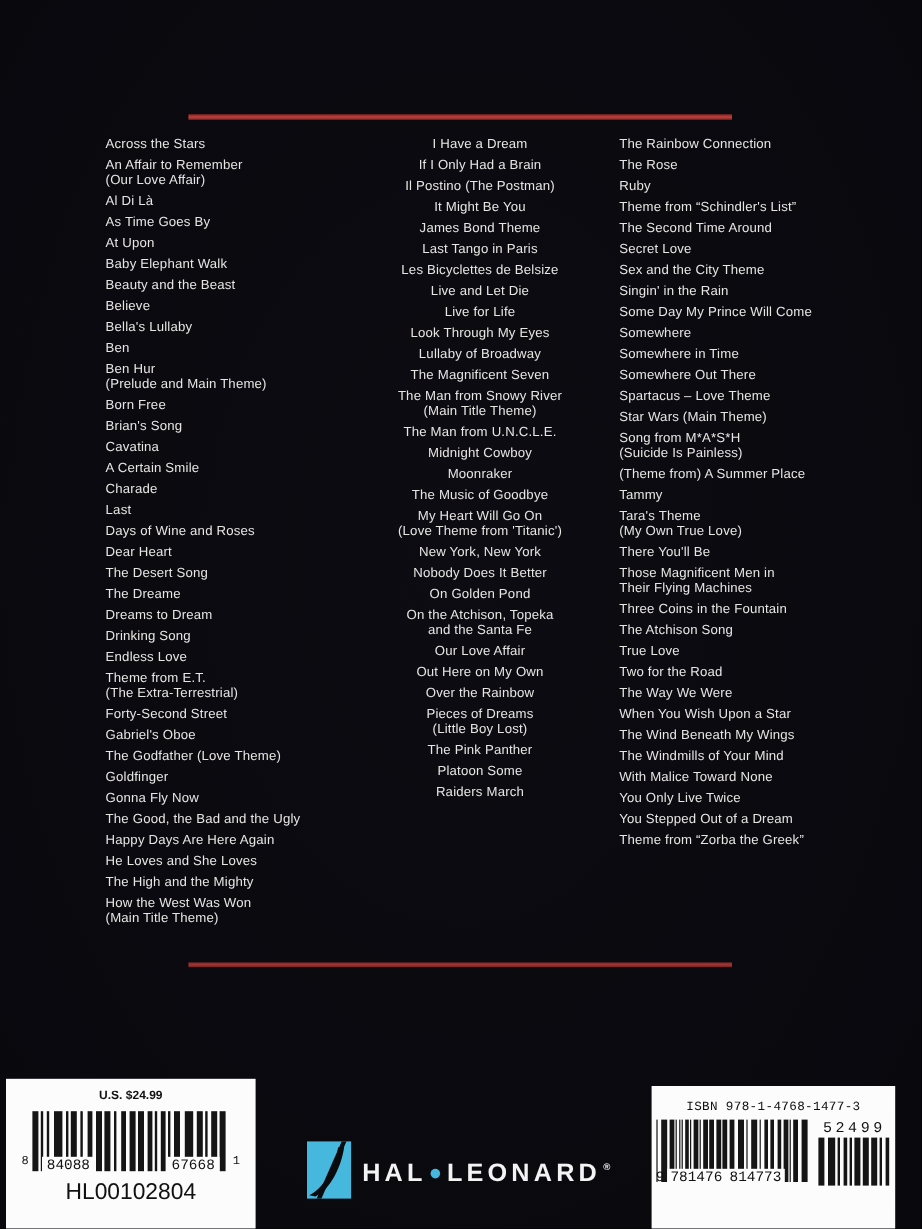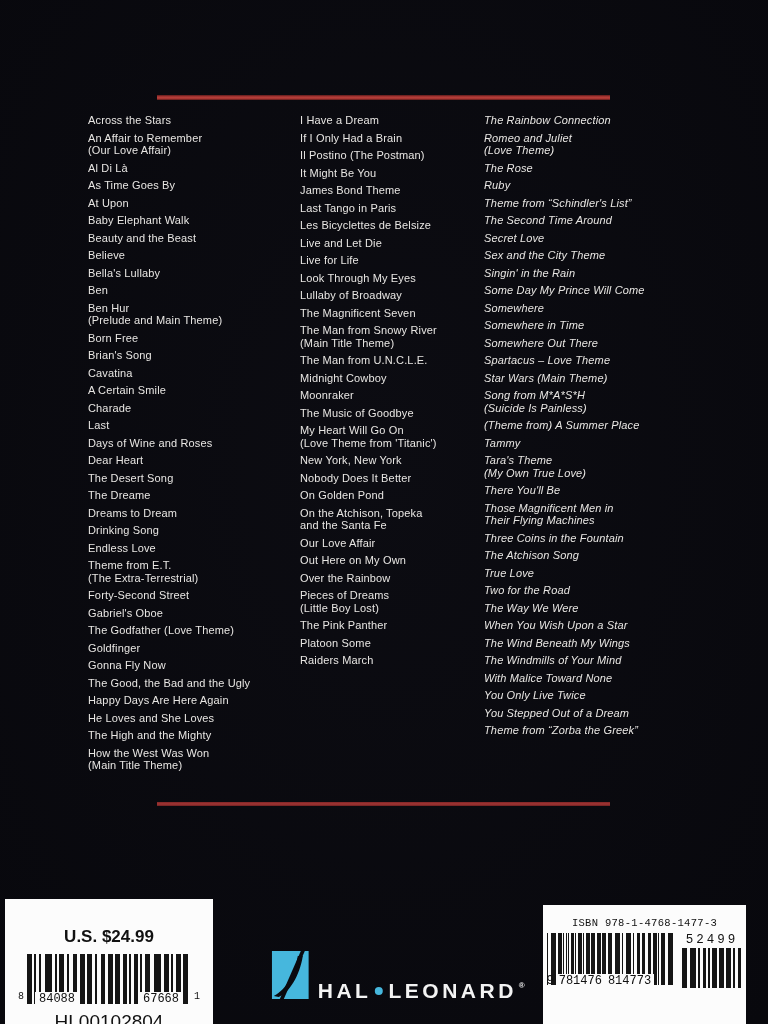--- a/index.html
+++ b/index.html
@@ -6,32 +6,32 @@
   .cover{
     position:relative;width:768px;height:1024px;overflow:hidden;
     background:radial-gradient(ellipse at 50% 45%, #0c0c12 0%, #08080d 100%);
     font-family:"Liberation Sans", sans-serif;
   }
   .rule{position:absolute;left:157px;width:453px;}
   .rule-top{top:95px;height:5px;background:linear-gradient(180deg,#5c1a1a 0%,#b43c38 40%,#b43c38 65%,#5c1a1a 100%);}
   .rule-bottom{top:802px;height:4px;background:linear-gradient(180deg,#7e2626 0%,#a23534 50%,#6e2121 100%);}
   .col{position:absolute;top:114px;color:var(--text,#e8e6e3);}
   .col1{left:88px;width:206px;}
-  .col2{left:300px;width:200px;}
-  .col3{left:484px;width:214px;font-style:italic;}
+  .col2{left:300px;width:200px;text-align:center;}
+  .col3{left:516px;width:214px;}
   .song{
     font-size:11px;line-height:12.5px;margin-bottom:5px;
     letter-spacing:0.15px;white-space:pre-line;
   }
   
   .price-panel{
     position:absolute;left:5px;top:899px;width:208px;height:125px;background:#fcfcfc;
     display:flex;flex-direction:column;align-items:center;color:#111;
   }
-  .price-label{margin-top:28px;font-size:17px;font-weight:bold;}
+  .price-label{margin-top:9px;font-size:10px;font-weight:bold;}
   .bars{display:flex;align-items:flex-start;}
   .bars i{display:block;background:#151515;}
   .upc-wrap{display:flex;align-items:flex-end;gap:3px;margin-top:7px;}
   .upc-outer{font-family:"Liberation Mono",monospace;font-size:10px;margin-bottom:4px;}
   .upc-main{display:flex;flex-direction:column;}
   .upc-digits{display:flex;justify-content:space-between;margin-top:-12px;position:relative;padding:0 8px;}
   .upc-digits span{background:#fcfcfc;padding:0 4px;font-family:"Liberation Mono",monospace;font-size:12px;}
   .catalog{font-size:19px;font-weight:normal;margin-top:5px;}
   .isbn-panel{
     position:absolute;left:543px;top:905px;width:203px;height:119px;background:#fcfcfc;color:#111;
@@ -39,21 +39,21 @@
   .isbn-label{font-family:"Liberation Mono",monospace;font-size:10.5px;text-align:center;margin-top:12px;letter-spacing:0.3px;}
   .ean-area{display:flex;justify-content:center;align-items:flex-start;gap:7px;margin-top:4px;}
   .ean-main{display:flex;flex-direction:column;}
   .ean-digits{display:flex;margin-top:-11px;position:relative;}
   .ean-digits .lead{font-family:"Liberation Mono",monospace;font-size:12px;margin-right:2px;}
   .ean-digits span.grp{background:#fcfcfc;padding:0 3px;font-family:"Liberation Mono",monospace;font-size:12px;}
   .addon{display:flex;flex-direction:column;align-items:center;}
   .addon-digits{font-family:"Liberation Mono",monospace;font-size:12.5px;letter-spacing:3px;}
   .addon .bars{margin-top:1px;}
   
-  .logo{position:absolute;top:951px;left:50%;transform:translateX(-50%);display:flex;align-items:flex-end;gap:9px;margin-left:16px;}
+  .logo{position:absolute;top:951px;left:50%;transform:translateX(-50%);display:flex;align-items:center;gap:9px;}
   .logo-text{display:flex;align-items:center;color:#f3f3f3;font-weight:bold;font-size:21px;letter-spacing:3.5px;}
   .logo-dot{width:8px;height:8px;border-radius:50%;background:var(--brand,#46b7dd);margin:0 6px 0 3px;}
   .reg{font-size:8px;vertical-align:top;margin-left:2px;align-self:flex-start;margin-top:2px;color:#f3f3f3;}
 </style>
 </head>
 <body>
 
 <div class="cover" style="--text: #e8e6e3; --brand: #46b7dd;">
   <div class="rule rule-top"></div>
   <div class="rule rule-bottom"></div>
@@ -130,22 +130,20 @@
         <div class="song">Out Here on My Own</div>
         <div class="song">Over the Rainbow</div>
         <div class="song">Pieces of Dreams
 (Little Boy Lost)</div>
         <div class="song">The Pink Panther</div>
         <div class="song">Platoon Some</div>
         <div class="song">Raiders March</div>
       </div>
       <div class="col col3">
         <div class="song">The Rainbow Connection</div>
-        <div class="song">Romeo and Juliet
-(Love Theme)</div>
         <div class="song">The Rose</div>
         <div class="song">Ruby</div>
         <div class="song">Theme from “Schindler's List”</div>
         <div class="song">The Second Time Around</div>
         <div class="song">Secret Love</div>
         <div class="song">Sex and the City Theme</div>
         <div class="song">Singin' in the Rain</div>
         <div class="song">Some Day My Prince Will Come</div>
         <div class="song">Somewhere</div>
         <div class="song">Somewhere in Time</div>

